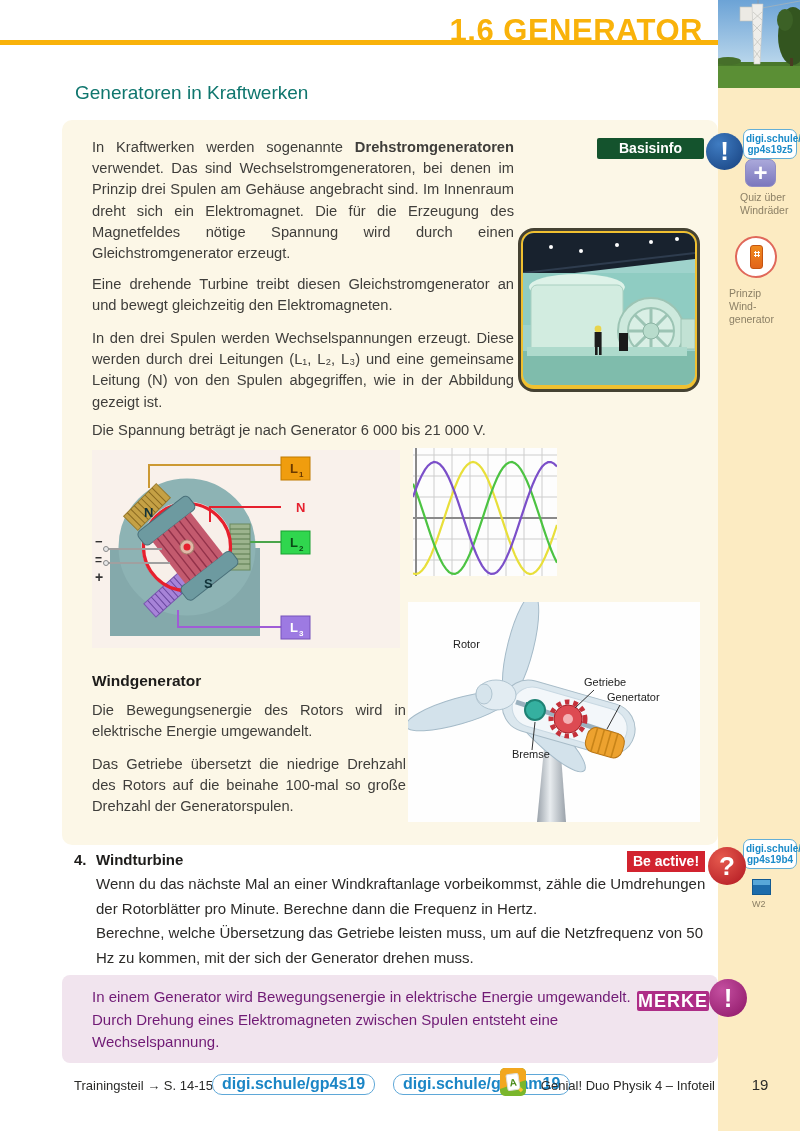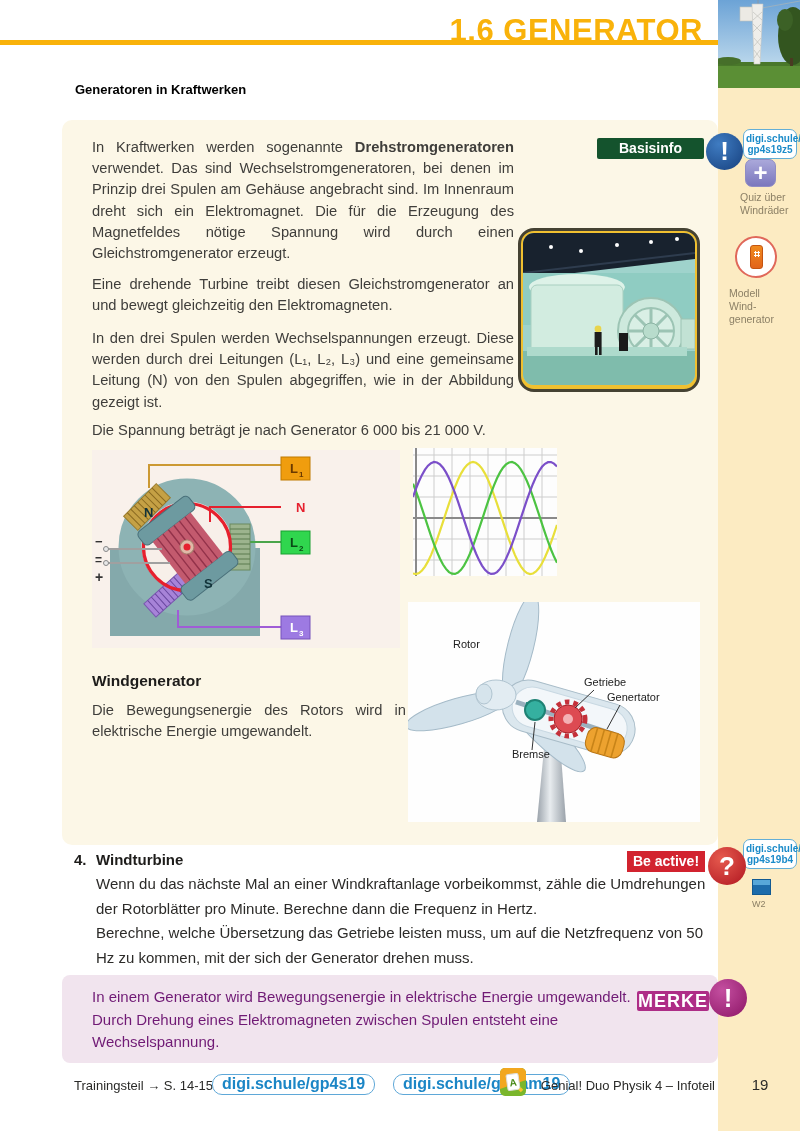--- a/index.html
+++ b/index.html
@@ -36,21 +36,21 @@
   .model-icon .phone i { position:absolute; left:3px; top:5px; width:6px; height:6px;
                 background:radial-gradient(circle,#fff 1px,transparent 1.4px) 0 0/3px 3px; }
   .w2-icon { position:absolute; left:752px; top:879px; width:19px; height:16px;
              background:linear-gradient(#57a7d9 0 35%, #1d6cab 35%); border:1px solid #125a92; }
   .w2-label { left:752px; top:898px; font-size:9px; }
 
   
   .chapter-title { position:absolute; top:13px; right:97px; font-size:31px; font-weight:bold;
                    color:#f9b20a; letter-spacing:0.5px; }
   .title-rule { position:absolute; left:0; top:40px; width:718px; height:5px; background:#f9b20a; }
-  .section-title { position:absolute; left:75px; top:82px; font-size:13px; font-weight:bold; color:#000000; }
+  .section-title { position:absolute; left:75px; top:82px; font-size:19px; font-weight:normal; color:#0f766e; }
 
   
   .content-bg { position:absolute; left:62px; top:120px; width:656px; height:725px;
                 background:#fcf7e7; border-radius:10px; }
   .para { position:absolute; font-size:14.7px; line-height:21.2px; color:#3f3e3b; text-align:justify; }
   .p1 { left:92px; top:137px; width:422px; }
   .p2 { left:92px; top:274px; width:422px; }
   .p3 { left:92px; top:328px; width:422px; }
   .p4 { left:92px; top:420px; width:440px; text-align:left; }
   .badge { position:absolute; color:#fff; font-weight:bold; text-align:center; z-index:4; }
@@ -249,20 +249,21 @@
     </g>
     <line x1="3" y1="0" x2="3" y2="128" stroke="#8a8a8a" stroke-width="2"></line>
     <line x1="0" y1="70" x2="144" y2="70" stroke="#8a8a8a" stroke-width="2"></line>
   <polyline points="0.0,125.5 3.0,126.0 6.0,125.0 9.0,122.5 12.0,118.6 15.0,113.4 18.0,107.1 21.0,99.7 24.0,91.6 27.0,82.9 30.0,73.8 33.0,64.7 36.0,55.6 39.0,47.0 42.0,39.0 45.0,31.8 48.0,25.6 51.0,20.6 54.0,17.0 57.0,14.8 60.0,14.0 63.0,14.8 66.0,17.0 69.0,20.6 72.0,25.6 75.0,31.8 78.0,39.0 81.0,47.0 84.0,55.6 87.0,64.7 90.0,73.8 93.0,82.9 96.0,91.6 99.0,99.7 102.0,107.1 105.0,113.4 108.0,118.6 111.0,122.5 114.0,125.0 117.0,126.0 120.0,125.5 123.0,123.5 126.0,120.1 129.0,115.3 132.0,109.3 135.0,102.3 138.0,94.4 141.0,85.8 144.0,76.9" fill="none" stroke="#e8df3a" stroke-width="2.2"></polyline>
       <polyline points="0.0,35.7 3.0,43.3 6.0,51.7 9.0,60.6 12.0,69.7 15.0,78.9 18.0,87.8 21.0,96.2 24.0,103.9 27.0,110.8 30.0,116.5 33.0,120.9 36.0,124.1 39.0,125.7 42.0,125.9 45.0,124.6 48.0,121.8 51.0,117.6 54.0,112.1 57.0,105.5 60.0,98.0 63.0,89.7 66.0,80.9 69.0,71.8 72.0,62.6 75.0,53.7 78.0,45.1 81.0,37.3 84.0,30.3 87.0,24.4 90.0,19.7 93.0,16.4 96.0,14.5 99.0,14.0 102.0,15.1 105.0,17.7 108.0,21.6 111.0,26.9 114.0,33.3 117.0,40.7 120.0,48.9 123.0,57.6 126.0,66.7 129.0,75.9 132.0,84.9 135.0,93.5 138.0,101.5 141.0,108.6 144.0,114.7" fill="none" stroke="#4cc342" stroke-width="2.2"></polyline>
       <polyline points="0.0,48.9 3.0,40.7 6.0,33.3 9.0,26.9 12.0,21.6 15.0,17.7 18.0,15.1 21.0,14.0 24.0,14.5 27.0,16.4 30.0,19.7 33.0,24.4 36.0,30.3 39.0,37.3 42.0,45.1 45.0,53.7 48.0,62.6 51.0,71.8 54.0,80.9 57.0,89.7 60.0,98.0 63.0,105.5 66.0,112.1 69.0,117.6 72.0,121.8 75.0,124.6 78.0,125.9 81.0,125.7 84.0,124.1 87.0,120.9 90.0,116.5 93.0,110.8 96.0,103.9 99.0,96.2 102.0,87.8 105.0,78.9 108.0,69.7 111.0,60.6 114.0,51.7 117.0,43.3 120.0,35.7 123.0,28.9 126.0,23.2 129.0,18.8 132.0,15.8 135.0,14.2 138.0,14.1 141.0,15.6 144.0,18.4" fill="none" stroke="#7b4fc9" stroke-width="2.2"></polyline>
     </svg>
 
   <div class="wg-title">Windgenerator</div>
   <p class="para wg-p1">Die Bewegungsenergie des Rotors wird in elektrische Energie umgewandelt.</p>
+  <p class="para wg-p2">Das Getriebe übersetzt die niedrige Drehzahl des Rotors auf die beinahe 100-mal so große Drehzahl der Generatorspulen.</p>
 
   <svg class="fig-turbine" viewBox="0 0 292 220">
     <defs>
       <linearGradient id="tg" x1="0" y1="0" x2="1" y2="0">
         <stop offset="0" stop-color="#9aa2aa"></stop>
           <stop offset="0.45" stop-color="#e8ecef"></stop>
           <stop offset="1" stop-color="#9aa2aa"></stop>
       </linearGradient>
     </defs>
     <rect width="292" height="220" fill="#fefefe"></rect>
@@ -316,21 +317,21 @@
     </div>
 
   <div class="qr-pill qr-top"><span>digi.schule/</span><br><span>gp4s19z5</span></div>
   <div class="plus-icon"><span>+</span></div>
   <div class="side-label quiz-label"><span>Quiz über</span><br><span>Windräder</span></div>
   <div class="model-icon">
       <div class="phone">
         <i></i>
       </div>
     </div>
-  <div class="side-label model-label"><span>Modell</span><br><span>Wind-</span><br><span>generator</span></div>
+  <div class="side-label model-label"><span>Prinzip</span><br><span>Wind-</span><br><span>generator</span></div>
   <div class="qr-pill qr-active"><span>digi.schule/</span><br><span>gp4s19b4</span></div>
   <div class="w2-icon"></div>
   <div class="side-label w2-label">W2</div>
 
   <div class="footer-item f-training">Trainingsteil → S. 14-15</div>
   <div class="f-pill f-pill1">digi.schule/gp4s19</div>
   <div class="f-pill f-pill2">digi.schule/gp4am19</div>
   <svg class="f-appicon" width="26" height="28" viewBox="0 0 26 28">
     <rect width="26" height="28" rx="5" fill="#7ab62c"></rect>
     <path d="M5,0 h16 a5,5 0 0 1 5,5 v7 l-26,9 v-16 a5,5 0 0 1 5,-5 z" fill="#f2a71f"></path>

